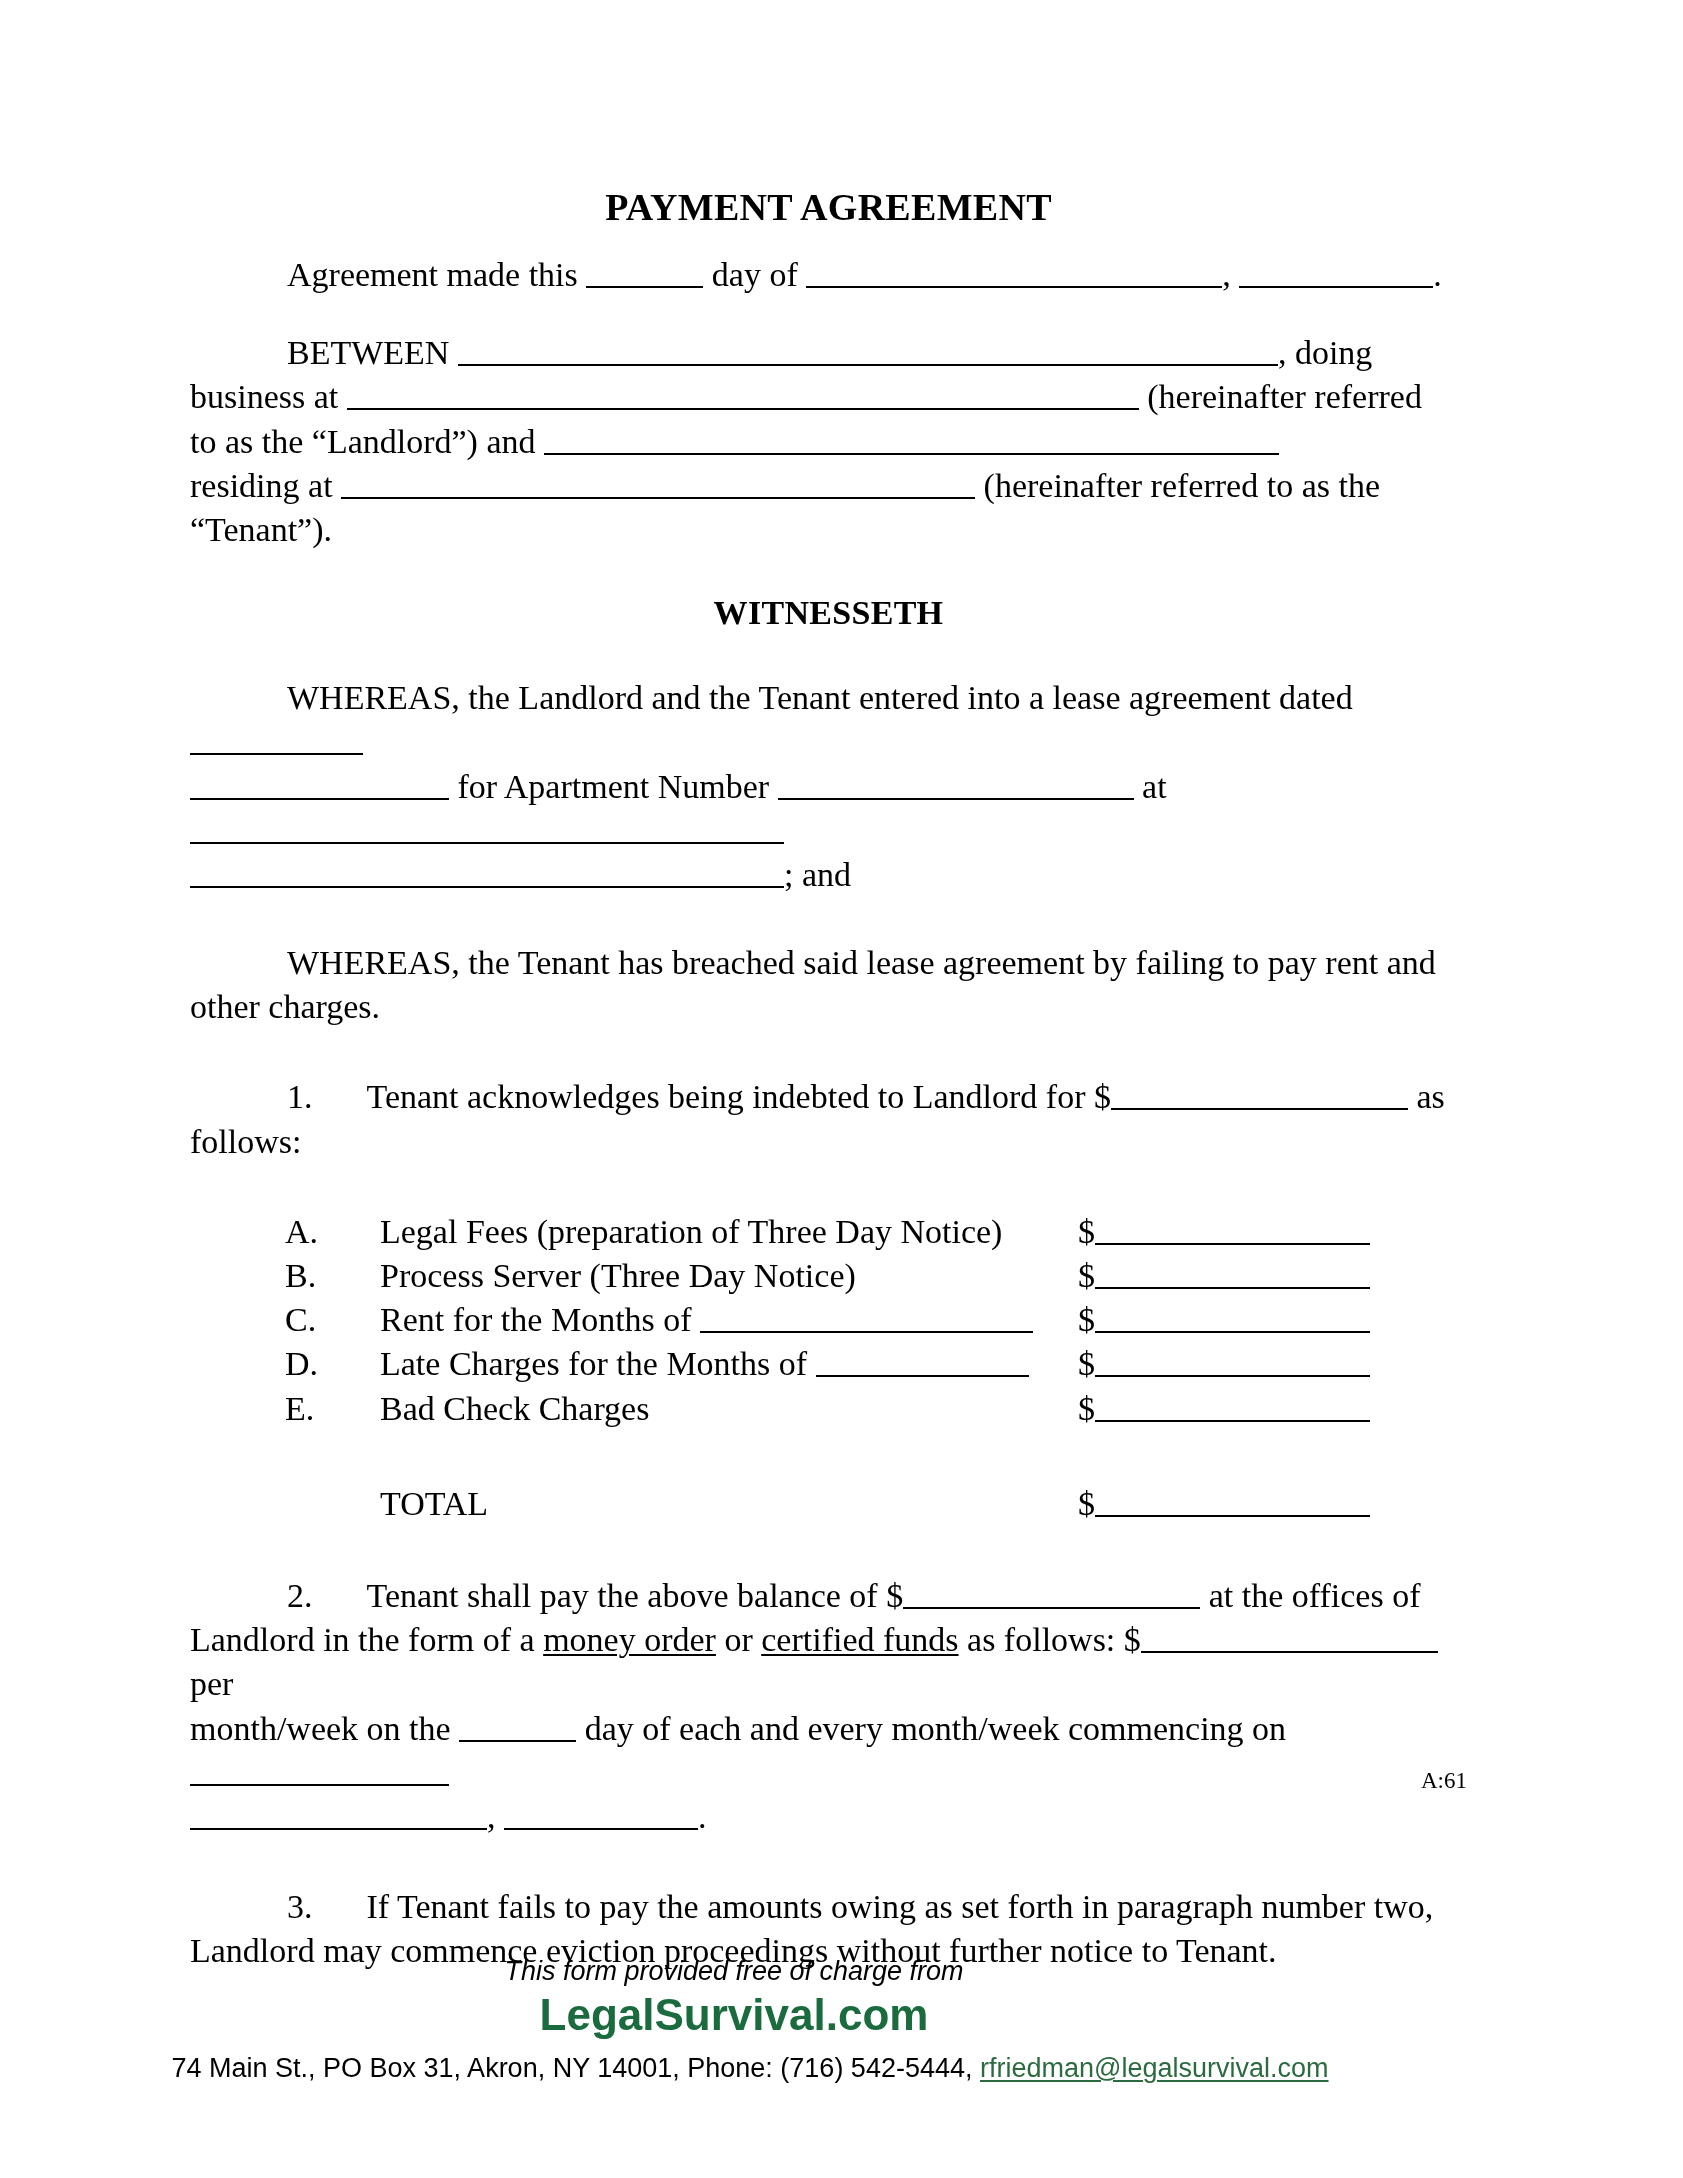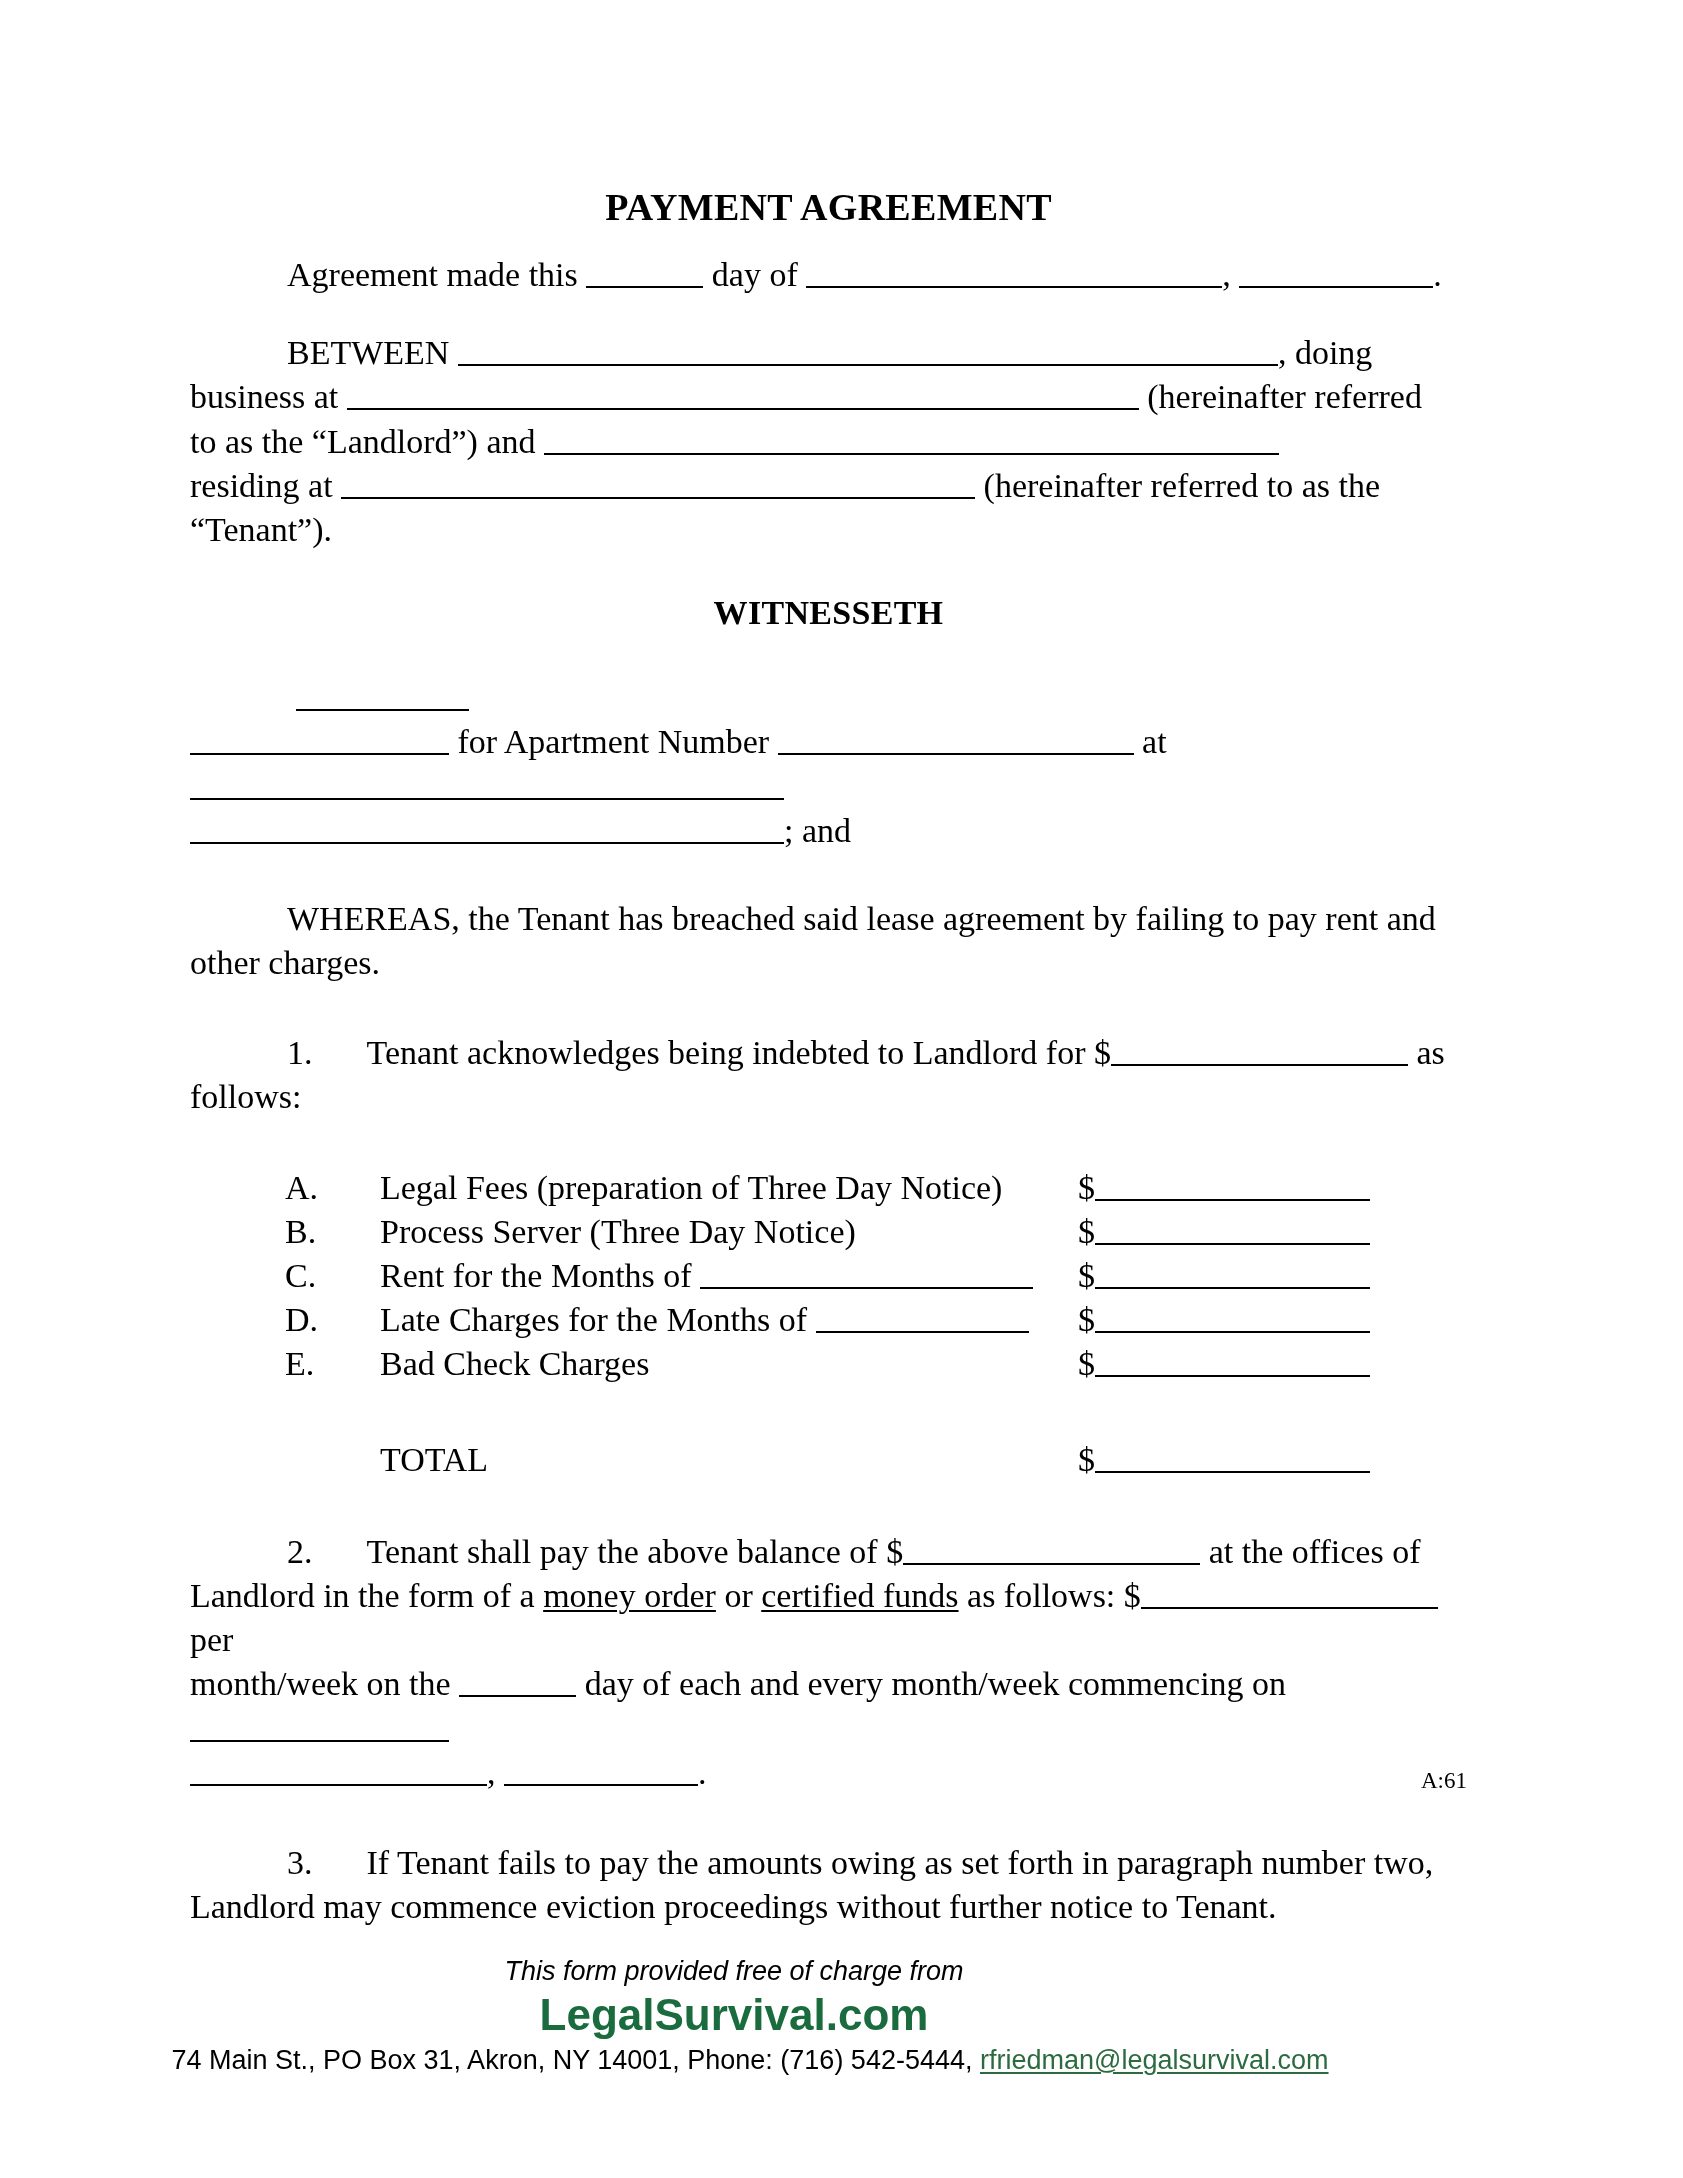--- a/index.html
+++ b/index.html
@@ -139,21 +139,21 @@
   }
   .footer .f2 {
     font-size: 44px;
     font-weight: bold;
     line-height: 1.22;
   }
   .footer .f3 {
     font-size: 27px;
     color: #000000;
     line-height: 1.34;
-    margin-top: 0;
+    margin-top: 8px;
     padding-left: 32px;
   }
   .footer .email {
     text-decoration: underline;
     text-decoration-thickness: 1.5px;
     text-underline-offset: 2.5px;
   }
 </style>
 </head>
 <body>
@@ -182,21 +182,21 @@
       <span class="bl w-9xl"></span><br>
       <span>residing at</span>
       <span class="bl w-8xl"></span>
       <span>(hereinafter referred to as the</span><br>
       <span>“Tenant”).</span>
     </p>
 
     <div class="section-head" style="margin-top:44px;">WITNESSETH</div>
 
     <p class="para" style="margin-top:46px;">
-      <span class="ind"></span>
+      <span class="ind"></span><span>WHEREAS, the Landlord and the Tenant entered into a lease agreement dated</span>
       <span class="bl w-md"></span><br>
       <span class="bl w-xl"></span>
       <span>for Apartment Number</span>
       <span class="bl w-4xl"></span>
       <span>at</span>
       <span class="bl w-7xl"></span><br>
       <span class="bl w-7xl"></span><span>; and</span>
     </p>
 
     <p class="para" style="margin-top:44px;">

